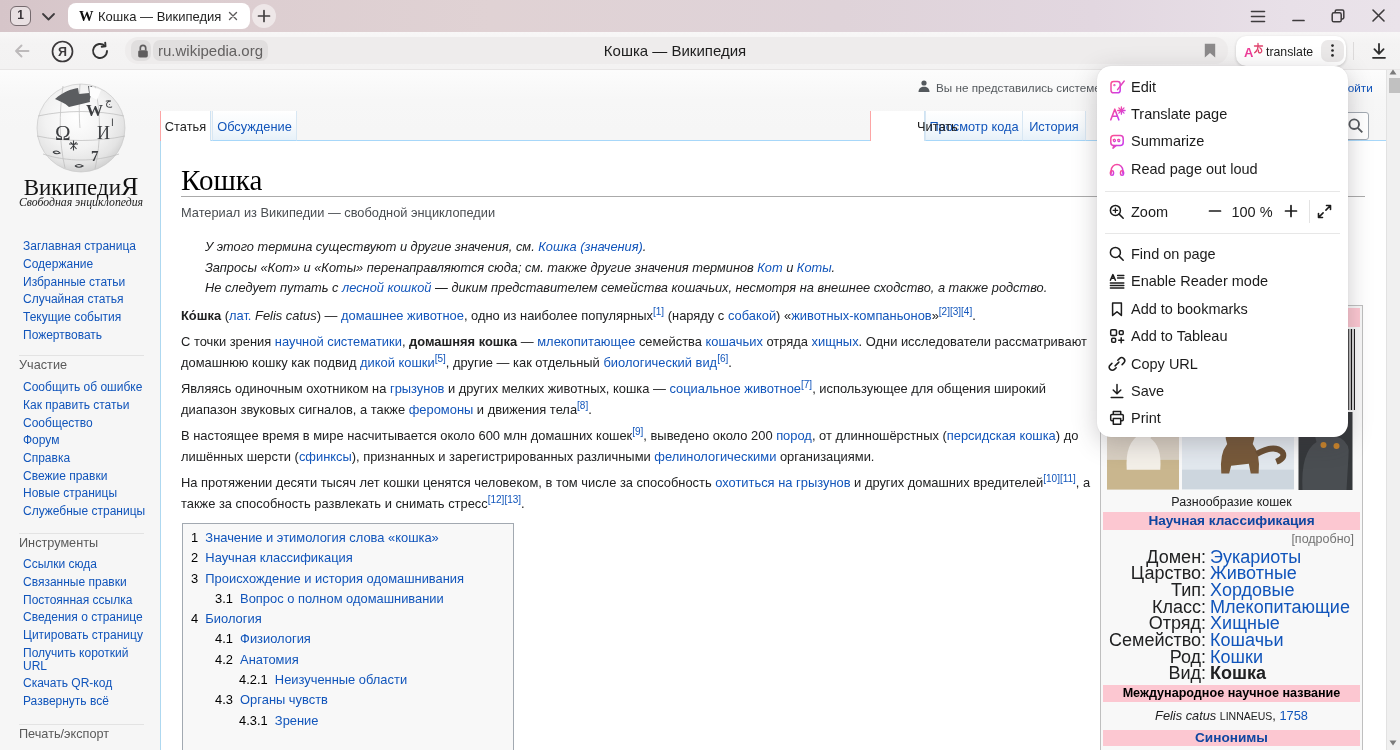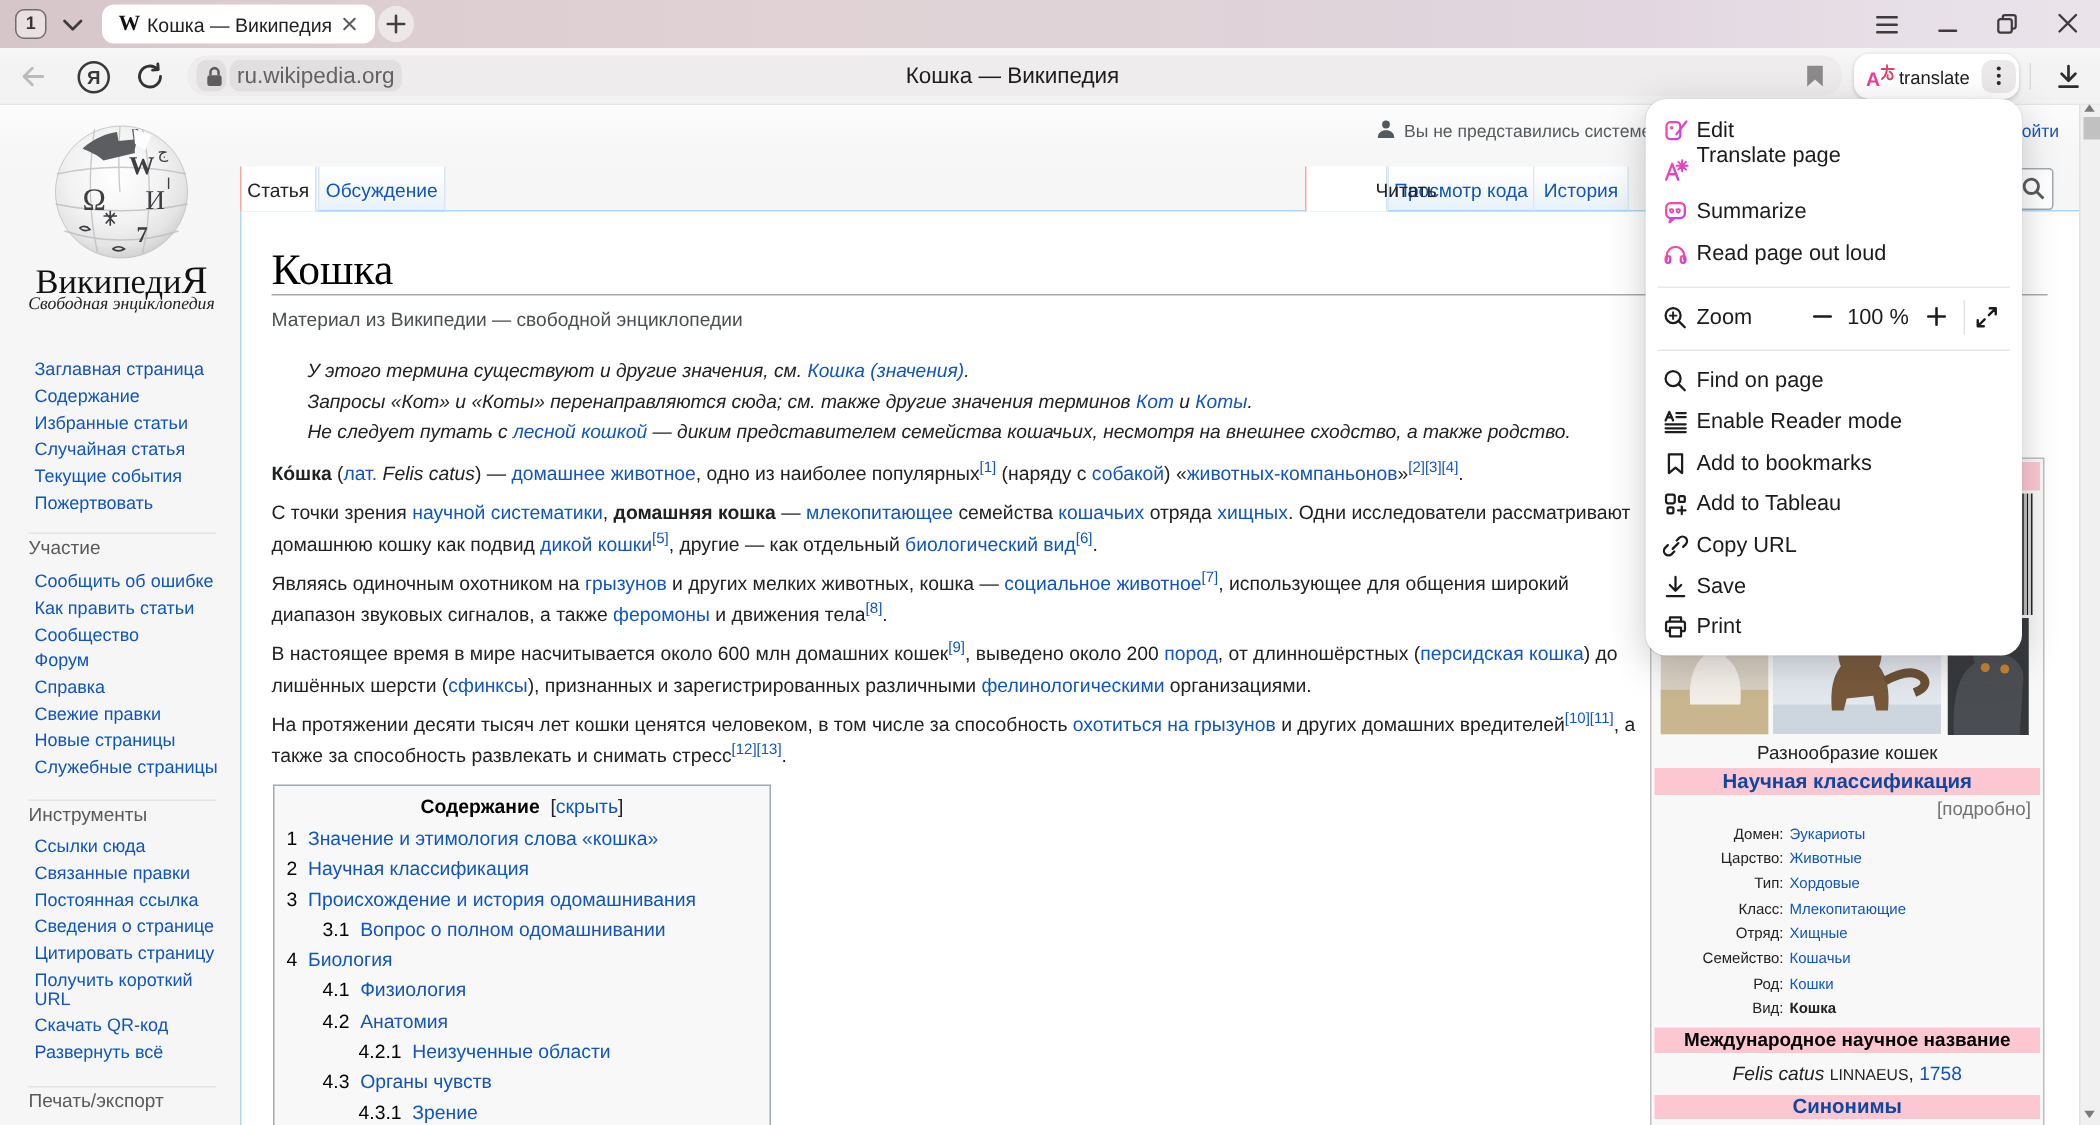--- a/index.html
+++ b/index.html
@@ -177,21 +177,20 @@
 
 <div id="paras">
 <p><b>Ко́шка</b> (<a class="wl">лат.</a> <i>Felis catus</i>) — <a class="wl">домашнее животное</a>, одно из наиболее популярных<sup class="ref"><a>[1]</a></sup> (наряду с <a class="wl">собакой</a>) «<a class="wl">животных-компаньонов</a>»<sup class="ref"><a>[2][3][4]</a></sup>.</p>
 <p>С точки зрения <a class="wl">научной систематики</a>, <b>домашняя кошка</b> — <a class="wl">млекопитающее</a> семейства <a class="wl">кошачьих</a> отряда <a class="wl">хищных</a>. Одни исследователи рассматривают домашнюю кошку как подвид <a class="wl">дикой кошки</a><sup class="ref"><a>[5]</a></sup>, другие — как отдельный <a class="wl">биологический вид</a><sup class="ref"><a>[6]</a></sup>.</p>
 <p>Являясь одиночным охотником на <a class="wl">грызунов</a> и других мелких животных, кошка — <a class="wl">социальное животное</a><sup class="ref"><a>[7]</a></sup>, использующее для общения широкий диапазон звуковых сигналов, а также <a class="wl">феромоны</a> и движения тела<sup class="ref"><a>[8]</a></sup>.</p>
 <p>В настоящее время в мире насчитывается около 600 млн домашних кошек<sup class="ref"><a>[9]</a></sup>, выведено около 200 <a class="wl">пород</a>, от длинношёрстных (<a class="wl">персидская кошка</a>) до лишённых шерсти (<a class="wl">сфинксы</a>), признанных и зарегистрированных различными <a class="wl">фелинологическими</a> организациями.</p>
 <p>На протяжении десяти тысяч лет кошки ценятся человеком, в том числе за способность <a class="wl">охотиться на грызунов</a> и других домашних вредителей<sup class="ref"><a>[10][11]</a></sup>, а также за способность развлекать и снимать стресс<sup class="ref"><a>[12][13]</a></sup>.</p>
 </div>
 
 <div id="toc">
-  <div style="text-align:center;margin-top:6px;"><b>Содержание</b>&nbsp; <span style="color:#202122">[</span><a class="wl" style="font-size:13px;">скрыть</a><span style="color:#202122">]</span></div>
   <div style="margin:4px 0 0 8px;line-height:20.3px;font-size:12.9px;">
     <div>1 &nbsp;<a class="wl">Значение и этимология слова «кошка»</a></div>
     <div>2 &nbsp;<a class="wl">Научная классификация</a></div>
     <div>3 &nbsp;<a class="wl">Происхождение и история одомашнивания</a></div>
     <div style="padding-left:24px;">3.1 &nbsp;<a class="wl">Вопрос о полном одомашнивании</a></div>
     <div>4 &nbsp;<a class="wl">Биология</a></div>
     <div style="padding-left:24px;">4.1 &nbsp;<a class="wl">Физиология</a></div>
     <div style="padding-left:24px;">4.2 &nbsp;<a class="wl">Анатомия</a></div>
     <div style="padding-left:48px;">4.2.1 &nbsp;<a class="wl">Неизученные области</a></div>
     <div style="padding-left:24px;">4.3 &nbsp;<a class="wl">Органы чувств</a></div>
@@ -223,21 +222,21 @@
           <rect width="54" height="78" fill="#35383b"></rect>
           <path d="M4,78 Q2,40 18,30 Q14,20 22,16 Q32,14 34,24 L42,26 Q52,32 50,44 L48,78 Z" fill="#4a4e52"></path>
           <circle cx="25" cy="33" r="3" fill="#c8832a"></circle>
           <circle cx="38" cy="34" r="3" fill="#c8832a"></circle>
         </svg>
     </div>
   </div>
   <div style="text-align:center;font-size:12.5px;color:#202122;margin-top:5px;">Разнообразие кошек</div>
   <div class="pinkbar" style="margin:2.5px 2px 0;height:18px;line-height:18px;font-size:13.6px;"><a class="wl" style="color:#0f46a0;">Научная классификация</a></div>
   <div style="text-align:right;font-size:12.5px;color:#737373;padding:2px 8px 3px 0;">[подробно]</div>
-  <table style="font-size:10px;color:#202122;border-spacing:0;margin-left:8px;line-height:16.7px;">
+  <table style="font-size:18px;color:#202122;border-spacing:0;margin-left:8px;line-height:16.7px;">
     <tbody>
         <tr>
           <td style="text-align:right;width:80px;padding:0;">Домен:</td>
           <td style="padding:0 0 0 4px;"><a class="wl">Эукариоты</a></td>
         </tr>
     <tr>
           <td style="text-align:right;padding:0;">Царство:</td>
           <td style="padding:0 0 0 4px;"><a class="wl">Животные</a></td>
         </tr>
     <tr>
@@ -351,21 +350,21 @@
 <div id="menu"></div>
 <svg class="abs" style="left:0;top:0;" width="0" height="0">
   <defs>
     <linearGradient id="pg" x1="0%" y1="0%" x2="100%" y2="100%">
       <stop offset="0%" stop-color="#ff4f8e"></stop>
         <stop offset="100%" stop-color="#c73af0"></stop>
     </linearGradient>
   </defs>
 </svg>
 <div class="mi" style="left:1131px;top:76.5px;">Edit</div>
-<div class="mi" style="left:1131px;top:94px;">Translate page</div>
+<div class="mi" style="left:1131px;top:104px;">Translate page</div>
 <div class="mi" style="left:1131px;top:131px;">Summarize</div>
 <div class="mi" style="left:1131px;top:158.5px;">Read page out loud</div>
 <div class="msep" style="left:1105px;top:191px;"></div>
 <div class="mi" style="left:1131px;top:201.5px;">Zoom</div>
 <div class="msep" style="left:1105px;top:233px;"></div>
 <div class="mi" style="left:1131px;top:243.5px;">Find on page</div>
 <div class="mi" style="left:1131px;top:271px;">Enable Reader mode</div>
 <div class="mi" style="left:1131px;top:298.5px;">Add to bookmarks</div>
 <div class="mi" style="left:1131px;top:326px;">Add to Tableau</div>
 <div class="mi" style="left:1131px;top:353.5px;">Copy URL</div>

